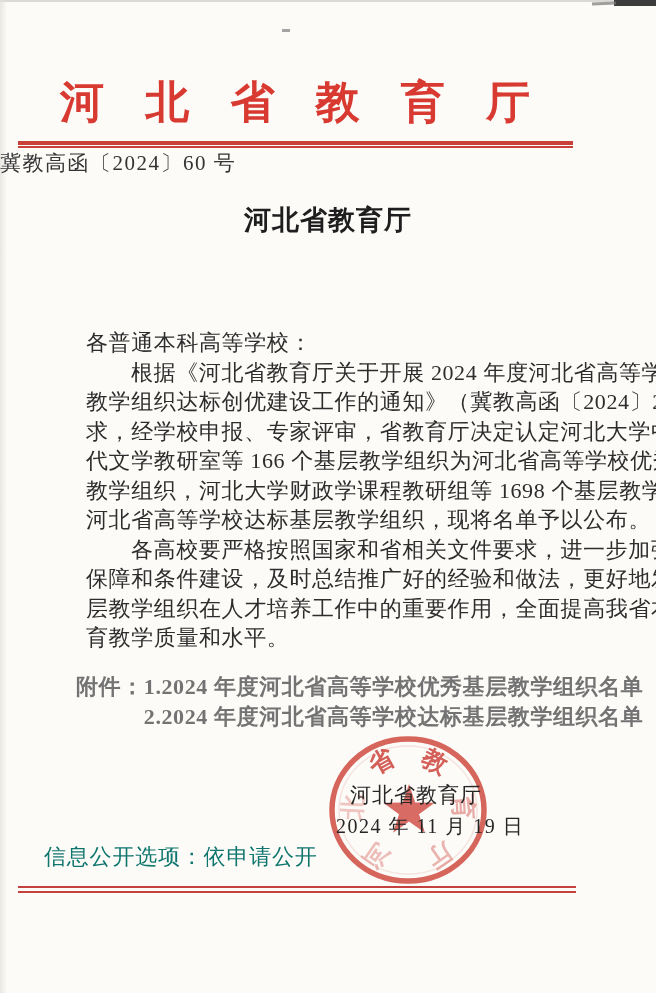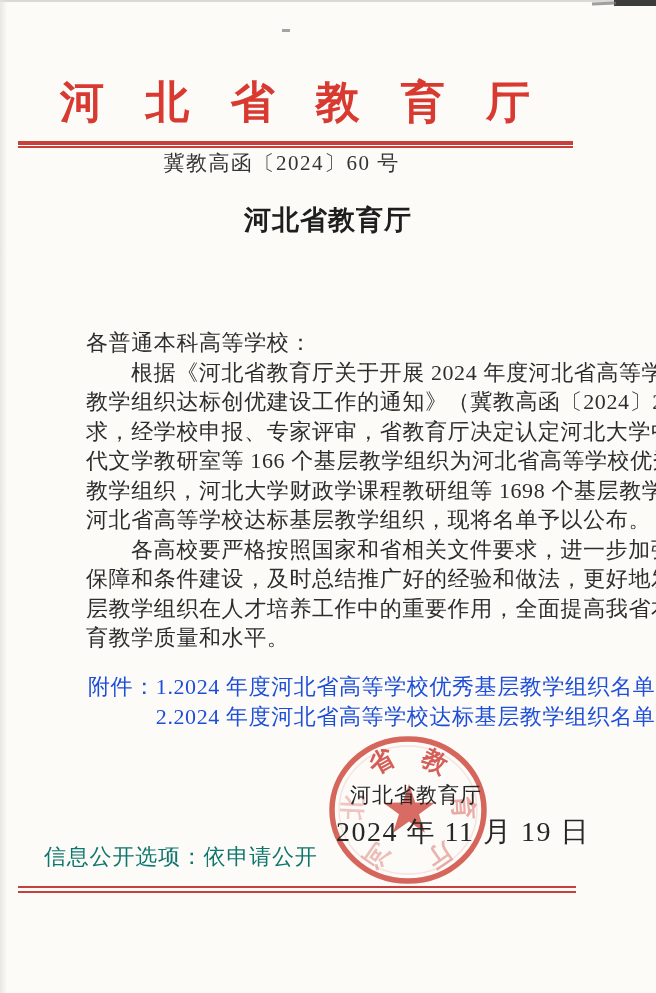--- a/index.html
+++ b/index.html
@@ -20,49 +20,49 @@
     position:absolute;top:81px;left:60px;width:470px;
     display:flex;justify-content:space-between;
     color:#d83a31;font-weight:bold;font-size:44px;line-height:1;
   }
   .red-rule{
     position:absolute;top:141px;left:18px;width:555px;height:7px;
     border-top:4px solid #c8403a;border-bottom:2px solid #c8403a;
     box-sizing:border-box;
   }
   .doc-number{
-    position:absolute;top:149px;left:0;width:563px;text-align:center;
+    position:absolute;top:149px;left:0;width:563px;text-align:left;
     font-size:21px;letter-spacing:1.5px;color:#333;
   }
   
   .doc-title{
     position:absolute;top:205px;left:0;width:656px;text-align:center;
     font-weight:bold;font-size:27px;line-height:31px;color:#1e1e1e;
     letter-spacing:1px;
   }
   
   .body-text{
     position:absolute;top:328px;left:42px;width:576px;
     font-size:22px;line-height:29.5px;letter-spacing:.6px;color:#2d2d2d;margin-left:44px;
   }
   .body-text .line{white-space:nowrap;}
   .body-text .indent{text-indent:45px;}
   
   .attachments{
-    position:absolute;top:672px;left:88px;
+    position:absolute;top:672px;left:76px;
     font-size:22px;line-height:29.5px;letter-spacing:.6px;
-    display:flex;align-items:flex-start;color:#1d4ed8;
+    display:flex;align-items:flex-start;color:#737373;font-weight:bold;
   }
   .attachments .att-label{flex:0 0 auto;}
   .attachments .att-items div{white-space:nowrap;text-align:center;}
   
   .seal{position:absolute;top:734px;left:328px;width:162px;height:152px;z-index:1;}
   
   .sign-name{position:absolute;top:781px;left:350px;font-size:21px;letter-spacing:1px;color:#262626;z-index:2;}
-  .sign-date{position:absolute;top:813px;left:336px;font-size:28px;letter-spacing:1.5px;color:#262626;z-index:2;}
+  .sign-date{position:absolute;top:813px;left:336px;font-size:20px;letter-spacing:1.5px;color:#262626;z-index:2;}
   
   .disclosure{position:absolute;top:842px;left:44px;font-size:22px;letter-spacing:.8px;color:#0f766e;}
   .bottom-rule{
     position:absolute;top:886px;left:18px;width:558px;height:7px;
     border-top:2.5px solid #c4423d;border-bottom:2px solid #c4423d;
     box-sizing:border-box;
   }
 </style>
 </head>
 <body>

